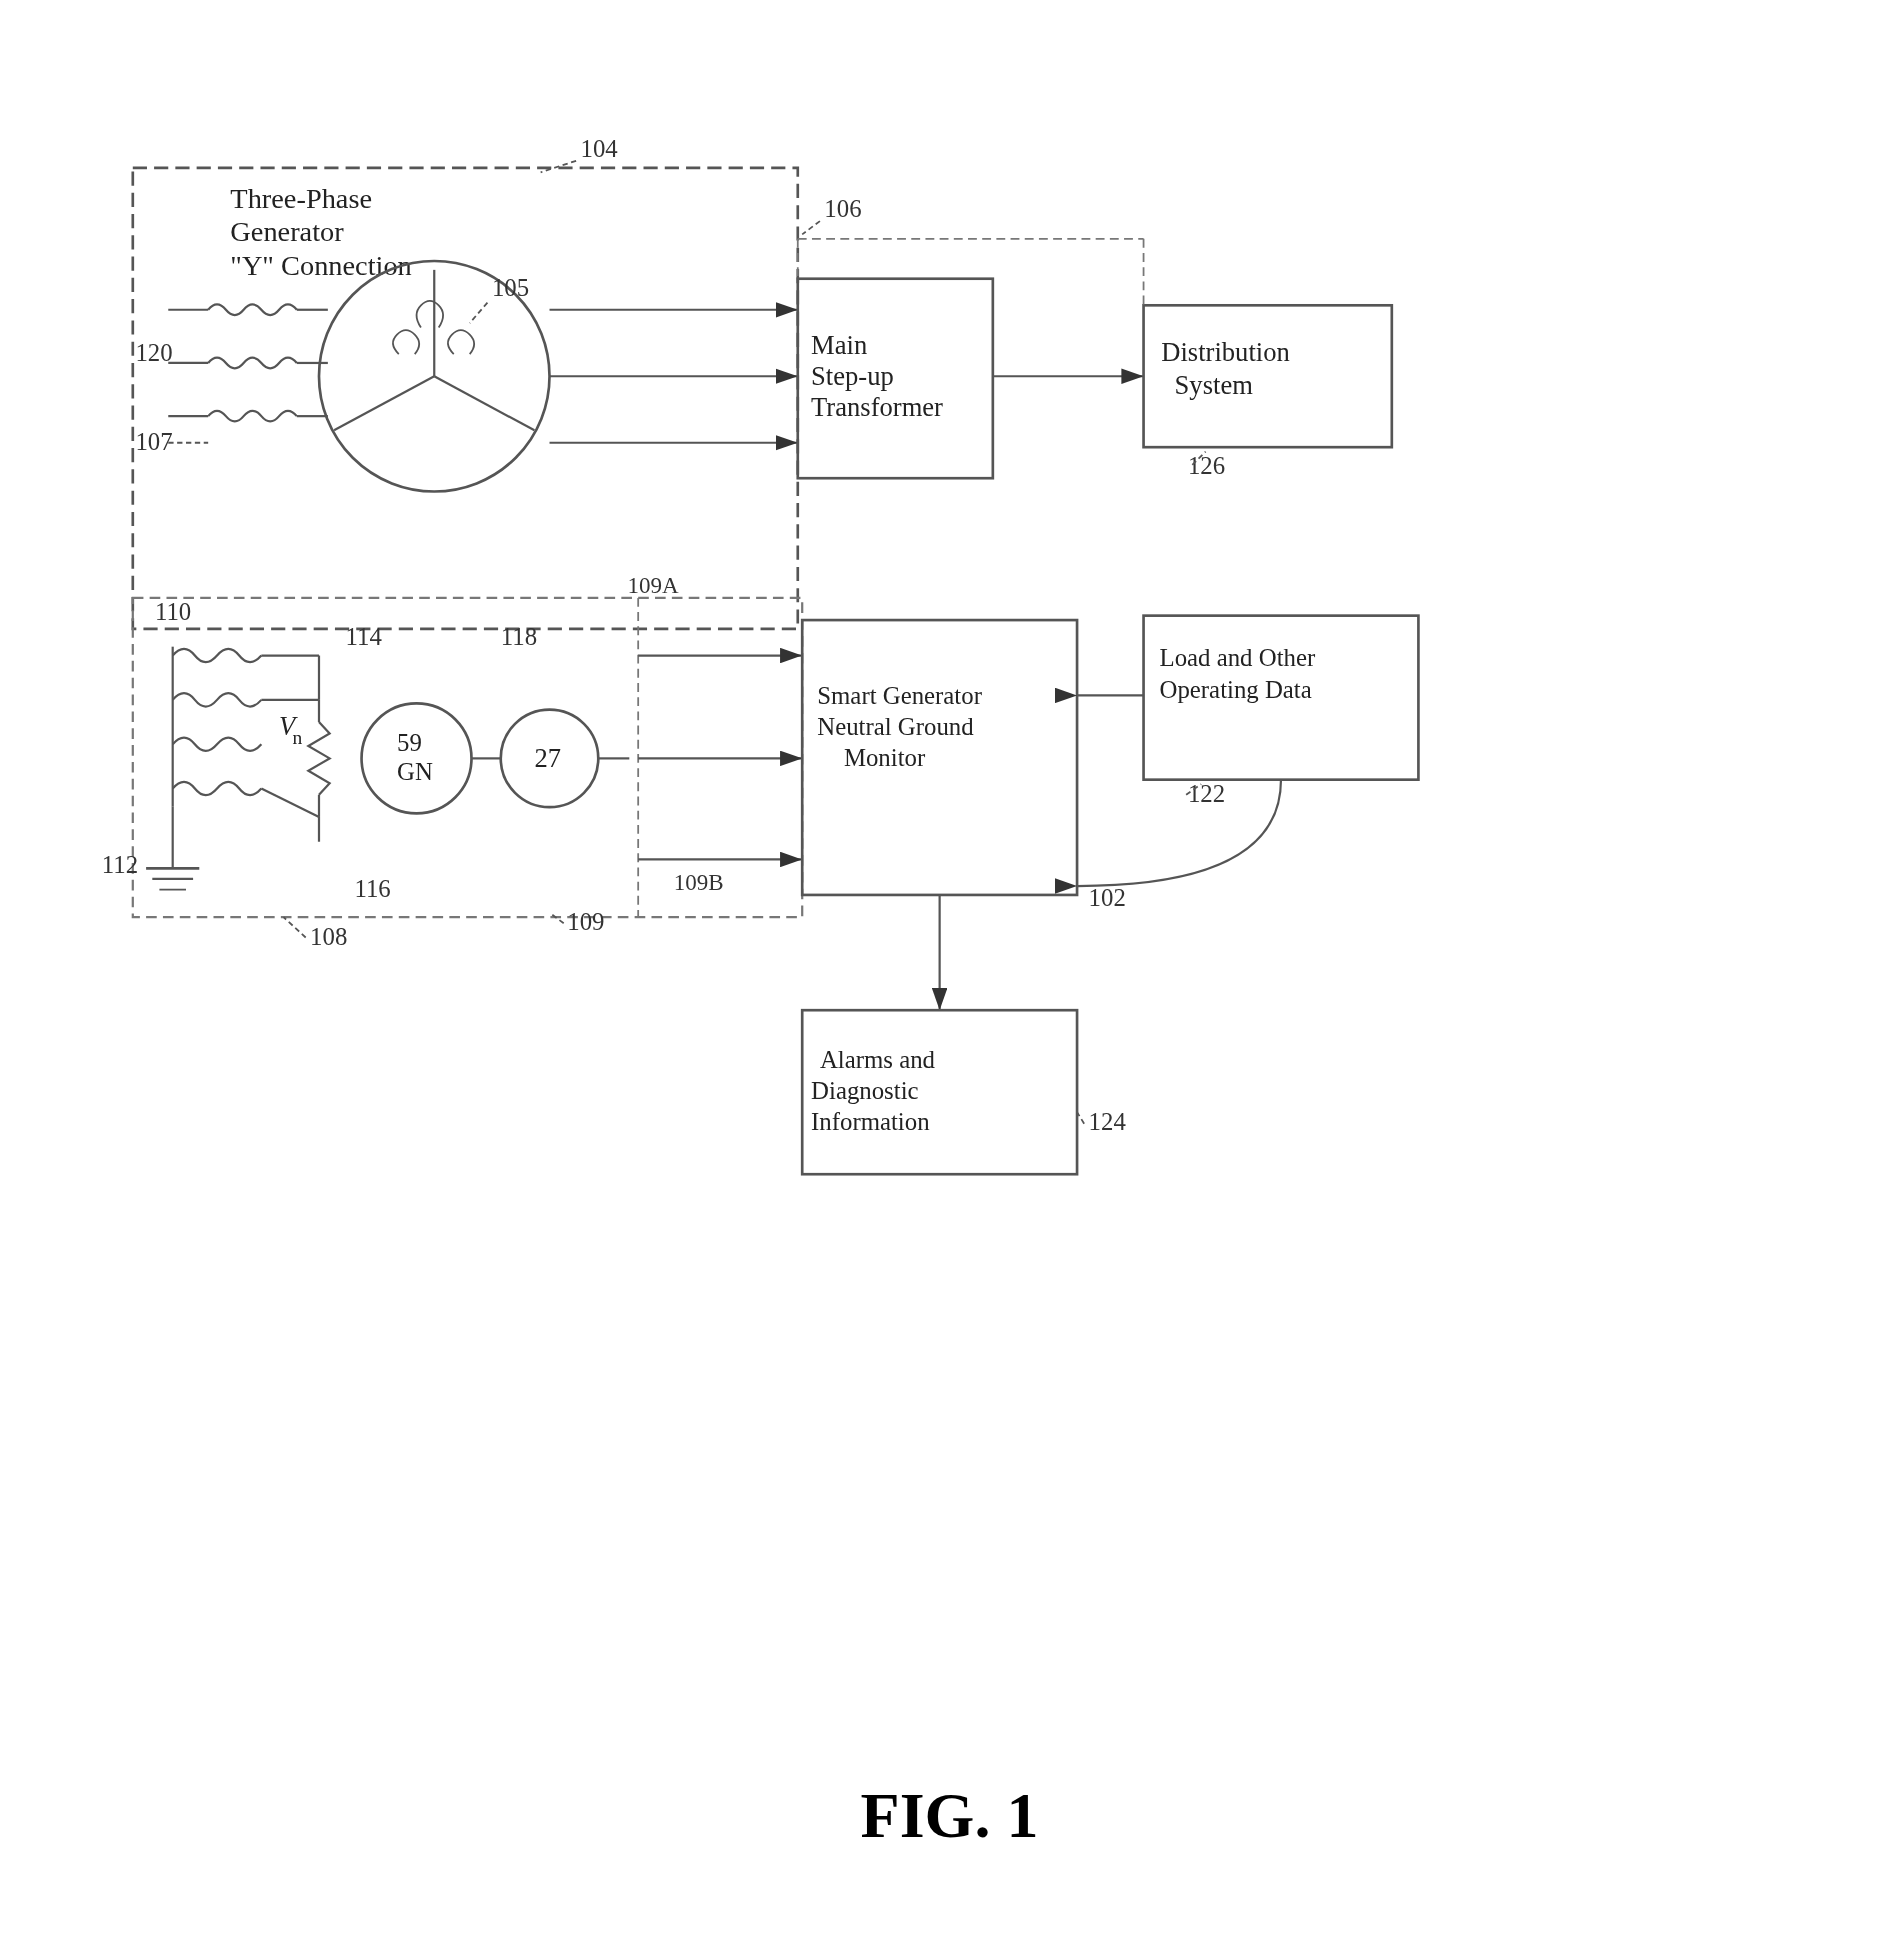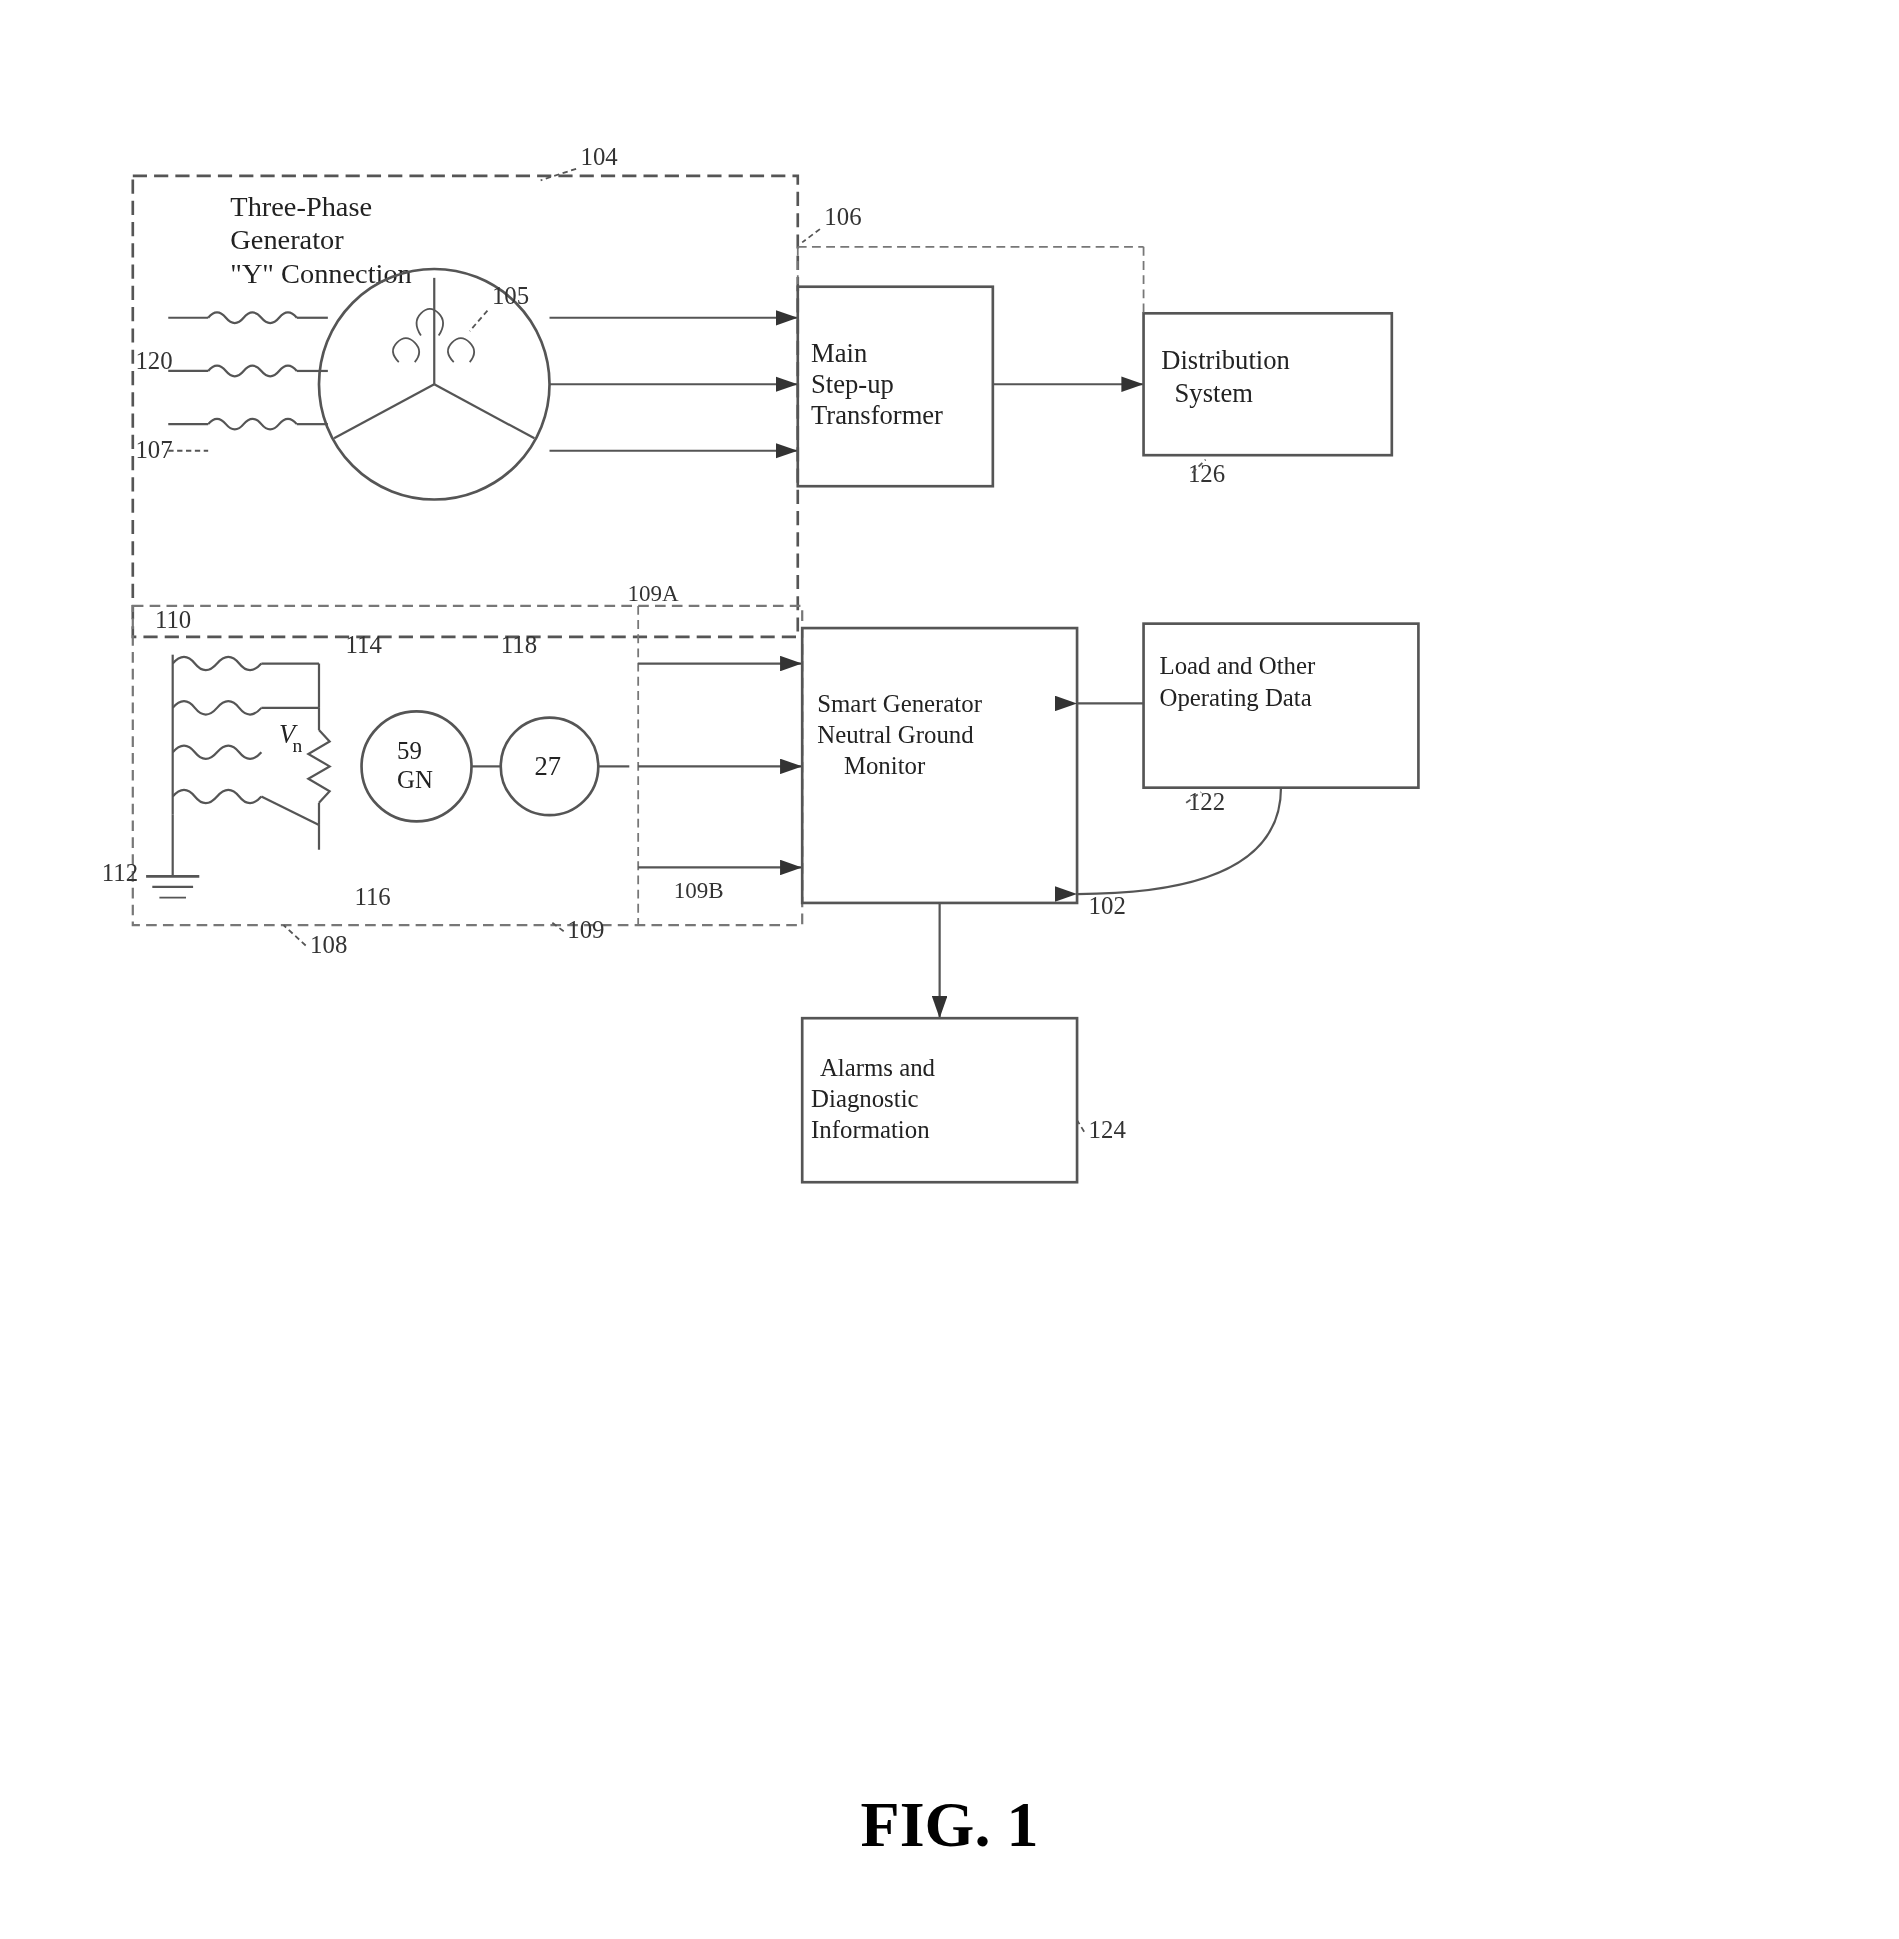--- a/index.html
+++ b/index.html
@@ -7,34 +7,34 @@
       background: #ffffff;
       font-family: 'Times New Roman', Times, serif;
       width: 1899px;
       height: 1939px;
       position: relative;
       overflow: hidden;
     }
 
     .diagram-container {
       position: absolute;
-      top: 56px;
+      top: 48px;
       left: 53px;
       width: 1791px;
       height: 1685px;
     }
 
     svg {
       width: 100%;
       height: 100%;
     }
 
     .fig-label {
       position: absolute;
-      bottom: 77px;
+      bottom: 86px;
       left: 50%;
       transform: translateX(-50%);
       font-size: 64px;
       font-weight: bold;
       font-family: 'Times New Roman', Times, serif;
       color: #000;
     }
   </style>
 </head>
 <body>

